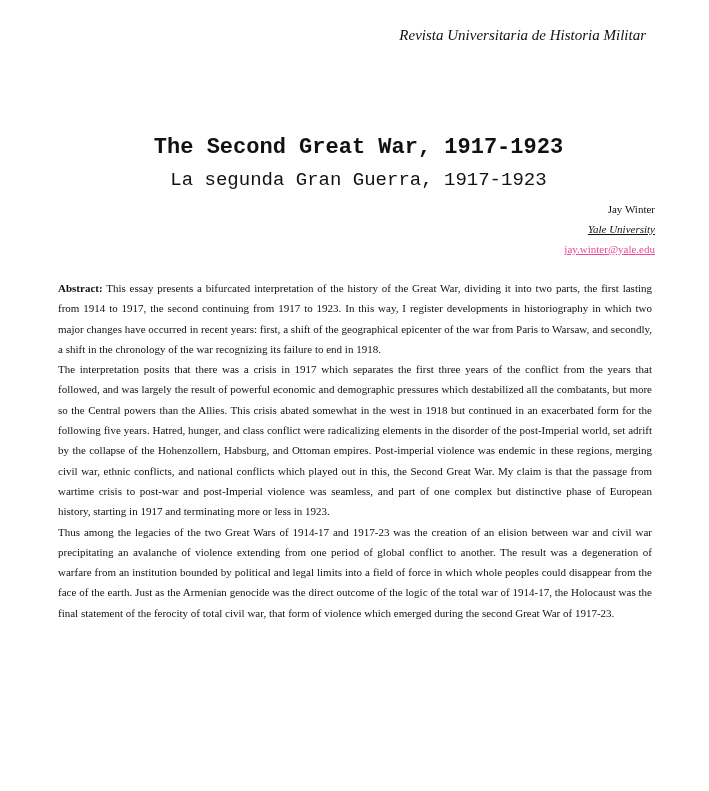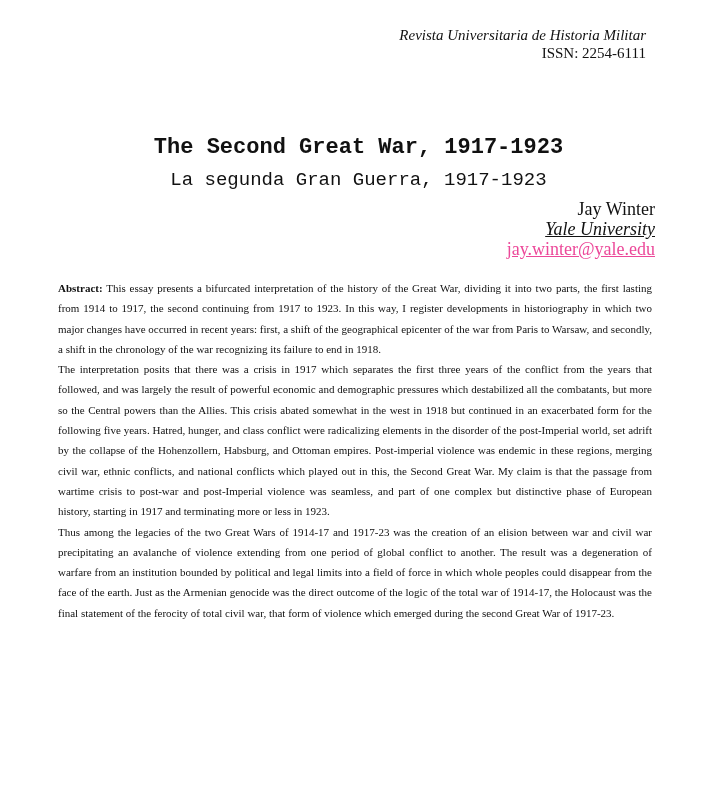--- a/index.html
+++ b/index.html
@@ -10,38 +10,37 @@
   .journal-header {
     position: absolute; right: 63px; top: 27px; text-align: right;
     font-size: 15px; line-height: 17.5px;
   }
   .journal-header .jname { font-style: italic; margin-left: 27px; }
   .title-block { position: absolute; left: 0; right: 0; top: 135px; text-align: center; font-family: Liberation Mono, monospace; }
   .title { font-size: 22px; font-weight: bold; line-height: 26px; margin-left: 8px; }
   .subtitle { font-size: 19px; line-height: 24px; margin-top: 7px; margin-left: 8px; }
   .author-block {
     position: absolute; right: 54px; top: 199px; text-align: right;
-    font-size: 18px; line-height: 20px;
+    font-size: 11px; line-height: 20px;
   }
   .affil { font-style: italic; text-decoration: underline; }
   .email { color: #ec4899; text-decoration: underline; }
   .abstract {
     position: absolute; left: 58px; width: 594px; top: 278px;
     font-size: 11px; line-height: 20.3px; text-align: justify;
     hyphens: manual;
   }
   .abstract p { margin: 0; }
   .abstract .label { font-weight: bold; }
 </style>
 </head>
 <body>
 
 <div class="journal-header">
   <div class="jname">Revista Universitaria de Historia Militar</div>
-  <div>ISSN: 2254-6111</div>
 </div>
 
 <div class="title-block">
   <div class="title">The Second Great War, 1917-1923</div>
   <div class="subtitle">La segunda Gran Guerra, 1917-1923</div>
 </div>
 
 <div class="author-block">
   <div>Jay Winter</div>
   <div class="affil">Yale University</div>

